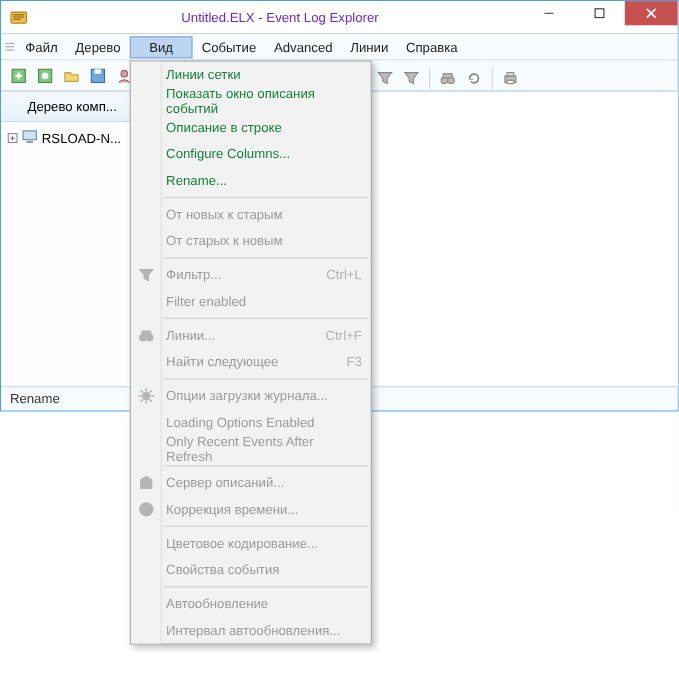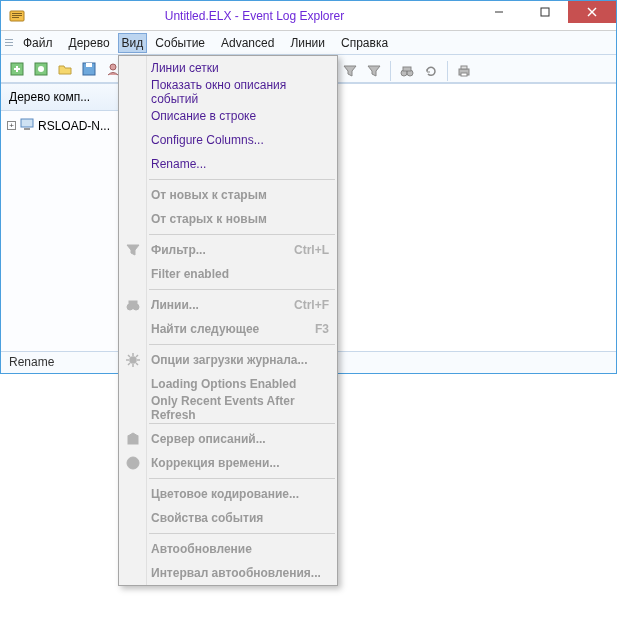--- a/index.html
+++ b/index.html
@@ -12,40 +12,40 @@
 .titlebar .title { flex: 1; text-align: center; font-size: 12px; color: #6d28d9; }
 .win-controls { display: flex; height: 100%; }
 .win-btn { width: 46px; height: 22px; display: flex; align-items: center; justify-content: center; font-size: 12px; }
 .win-btn.close { background: #c75050; color: #fff; width: 48px; }
 .win-btn svg { display: block; }
 
 .menubar { height: 24px; background: #f8fbfe; border-bottom: 1px solid #c8d8ea; display: flex; align-items: center; padding: 0 4px; font-size: 12px; }
 .menubar .grip { width: 8px; height: 18px; margin-right: 2px; display:flex; flex-direction:column; justify-content:center; gap:2px;}
 .menubar .grip span{height:1px; background:#9ab; }
 .menubar .menu-item { padding: 3px 8px; color: #222; }
-.menubar .menu-item.active { background: #bcd5f0; border: 1px solid #7da7d9; padding: 2px 3px; }
+.menubar .menu-item.active { background: #bcd5f0; border: 1px solid #7da7d9; padding: 2px 17px; }
 
 .toolbar { height: 28px; background: #f8fbfe; border-bottom: 1px solid #c8d8ea; display: flex; align-items: center; padding: 0 6px; gap: 4px; }
 .tool-btn { width: 20px; height: 20px; display: flex; align-items: center; justify-content: center; }
 .tool-sep { width: 1px; height: 20px; background: #c8d8ea; margin: 0 2px; }
 
 .workspace { flex: 1; display: flex; background: #fff; border-top: 1px solid #c8d8ea; }
 .sidebar { width: 120px; background: #fcfdff; border-right: 1px solid #c8d8ea; display: flex; flex-direction: column; }
-.sidebar-header { padding: 6px 8px; font-size: 12px; background: linear-gradient(#f5f9fe,#e8f1fb); border-bottom: 1px solid #c8d8ea; white-space: nowrap; overflow: hidden; }
+.sidebar-header { padding: 6px 24px; font-size: 12px; background: linear-gradient(#f5f9fe,#e8f1fb); border-bottom: 1px solid #c8d8ea; white-space: nowrap; overflow: hidden; }
 .tree { padding: 4px; font-size: 12px; }
 .tree-item { display: flex; align-items: center; gap: 4px; padding: 2px; white-space: nowrap; overflow: hidden; }
 .tree-toggle { width: 9px; height: 9px; border: 1px solid #888; font-size: 8px; line-height: 7px; text-align: center; color: #444; }
 .main-area { flex: 1; background: #fff; }
 
 .statusbar { height: 22px; background: #f8fbfe; border-top: 1px solid #c8d8ea; font-size: 12px; padding: 3px 8px; color: #333; }
 
 .dropdown { position: absolute; left: 118px; top: 55px; width: 220px; background: #f2f2f2; border: 1px solid #a6a6a6; box-shadow: 3px 3px 6px rgba(0,0,0,0.25); font-size: 12px; z-index: 100; }
 .dropdown .icon-col { position: absolute; left: 0; top: 0; bottom: 0; width: 28px; background: #f2f2f2; border-right: 1px solid #e0e0e0; }
-.dd-item { display: flex; align-items: center; height: 24px; padding: 0 8px 0 32px; position: relative; color: #4c1d95; }
-.dd-item.disabled { color: #9a9a9a; font-weight: bold; }
+.dd-item { display: flex; align-items: center; height: 24px; padding: 0 8px 0 32px; position: relative; color: #15803d; }
+.dd-item.disabled { color: #9a9a9a; }
 .dd-item .shortcut { margin-left: auto; padding-left: 16px; color: #666; text-align: right; }
 .dd-item.disabled .shortcut { color: #b0b0b0; }
 .dd-sep { height: 1px; background: #d0d0d0; margin: 3px 2px 3px 30px; }
 .dd-item .dd-icon { position: absolute; left: 5px; width: 18px; height: 18px; display:flex; align-items:center; justify-content:center; }
 .dd-item.disabled .dd-icon svg * { stroke: #b4b4b4 !important; fill: #b4b4b4 !important; }
 </style>
 </head>
 <body>
 
 <div class="window">

